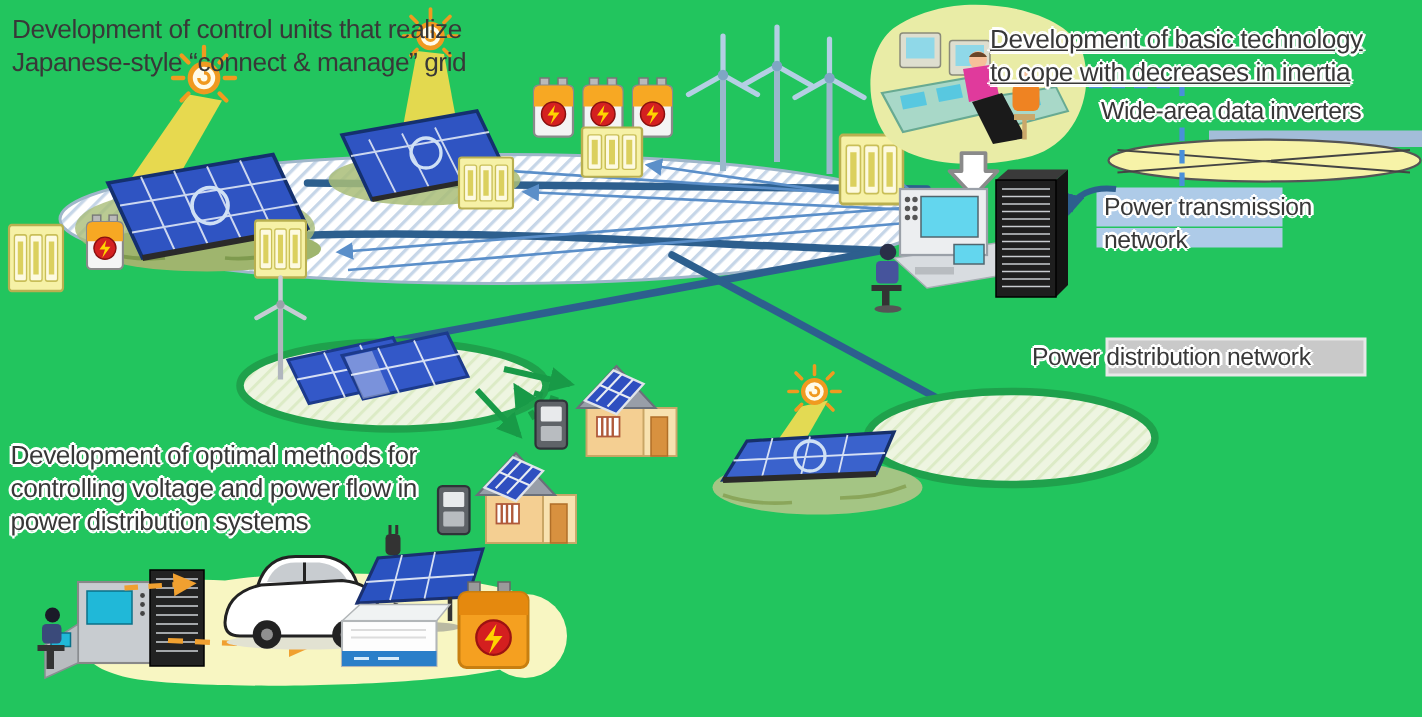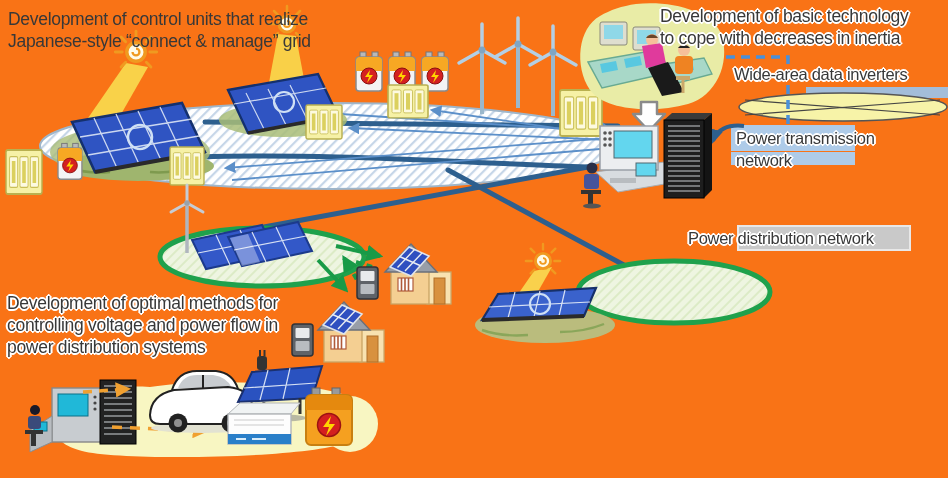--- a/index.html
+++ b/index.html
@@ -1,16 +1,16 @@
 <!DOCTYPE html>
 <html><head>
 <meta charset="utf-8">
 <style>
   html,body{margin:0;padding:0;background:#fff;}
-  #canvas{position:relative;width:948px;height:478px;background:#f97316;overflow:hidden;
+  #canvas{position:relative;width:948px;height:478px;background:#22c55e;overflow:hidden;
           font-family:"Liberation Sans",sans-serif;}
   #art{position:absolute;left:0;top:0;z-index:1;}
   .txt{position:absolute;z-index:2;white-space:pre-line;color:#383838;
        font-family:"Liberation Sans",sans-serif;letter-spacing:-0.3px;}
   .outlined{text-shadow:-1px -1px 0 #fff,1px -1px 0 #fff,-1px 1px 0 #fff,1px 1px 0 #fff,
             0 -2px 0 #fff,0 2px 0 #fff,-2px 0 0 #fff,2px 0 0 #fff;}
   .t-big{font-size:17.5px;line-height:22px;}
   .t-mid{font-size:17px;line-height:21.5px;}
   .t-label{font-size:16.5px;line-height:22px;}
 </style>
@@ -348,21 +348,21 @@
       <rect x="306" y="395" width="46" height="50" rx="5" fill="#f5a020" stroke="#c87f10" stroke-width="2"></rect>
       <path d="M306,402 a6,6 0 0 1 6,-7 h34 a6,6 0 0 1 6,7 v8 h-46 z" fill="#e5890e"></path>
       <circle cx="329" cy="425" r="11.5" fill="#d41f1f" stroke="#9c1212" stroke-width="1.5"></circle>
       <path d="M331,416 L323,427 h6 l-3,9 l9,-12 h-6 z" fill="#ffd400"></path>
     </g>
   </g>
 </svg>
 
 <div class="txt t-big" style="left:8px;top:8px;">Development of control units that realize
 Japanese-style “connect &amp; manage” grid</div>
-<div class="txt t-big outlined" style="left:660px;top:5px;">Development of basic technology
+<div class="txt t-big outlined" style="left:660px;top:15px;text-decoration:underline;">Development of basic technology
 to cope with decreases in inertia</div>
 <div class="txt t-label outlined" style="left:734px;top:63px;">Wide-area data inverters</div>
 <div class="txt t-label outlined" style="left:736px;top:127px;">Power transmission
 network</div>
 <div class="txt t-label outlined" style="left:688px;top:227px;">Power distribution network</div>
 <div class="txt t-big outlined" style="left:7px;top:292px;">Development of optimal methods for
 controlling voltage and power flow in
 power distribution systems</div>
 
 </div>

